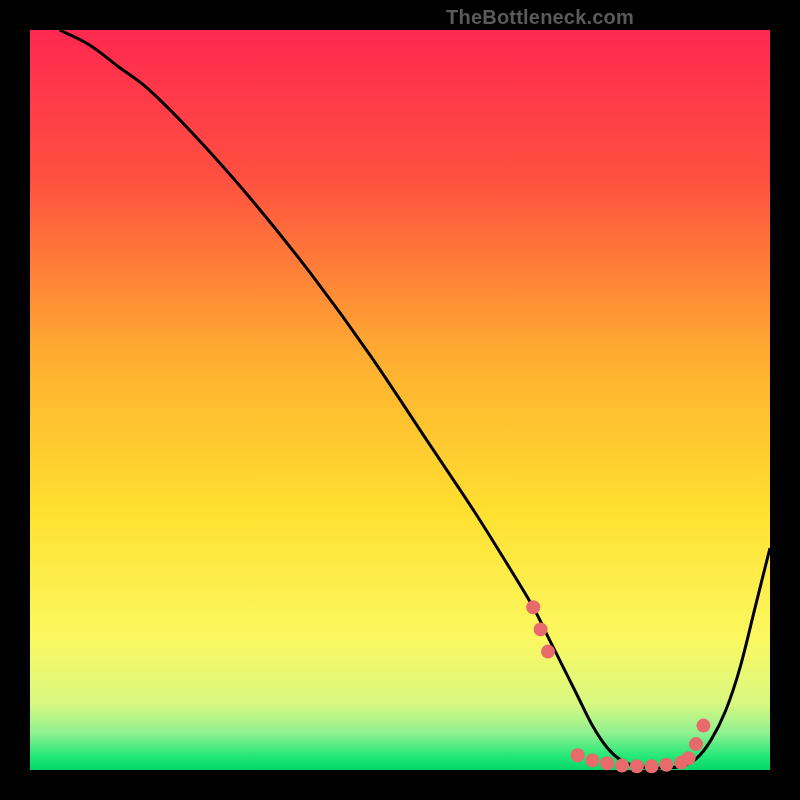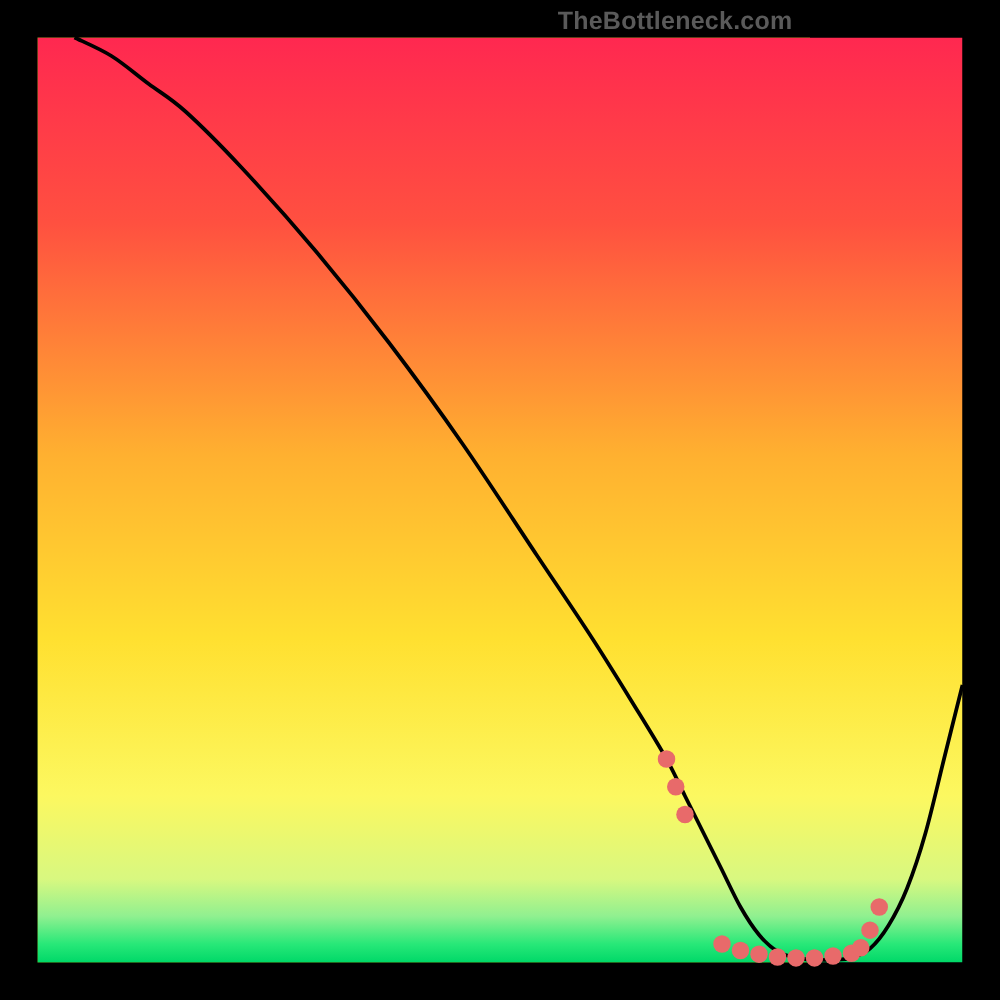--- a/index.html
+++ b/index.html
@@ -7,21 +7,21 @@
     padding: 0;
     width: 800px;
     height: 800px;
     background: #000000;
     overflow: hidden;
     font-family: Arial, Helvetica, sans-serif;
   }
   .outer {
     width: 648px;
     height: 800px;
-    background: #84cc16;
+    background: #7dd3fc;
     position: relative;
   }
   .watermark {
     position: absolute;
     top: 6px;
     right: 14px;
     color: #5a5a5a;
     font-size: 20px;
     font-weight: 600;
     letter-spacing: 0.2px;

